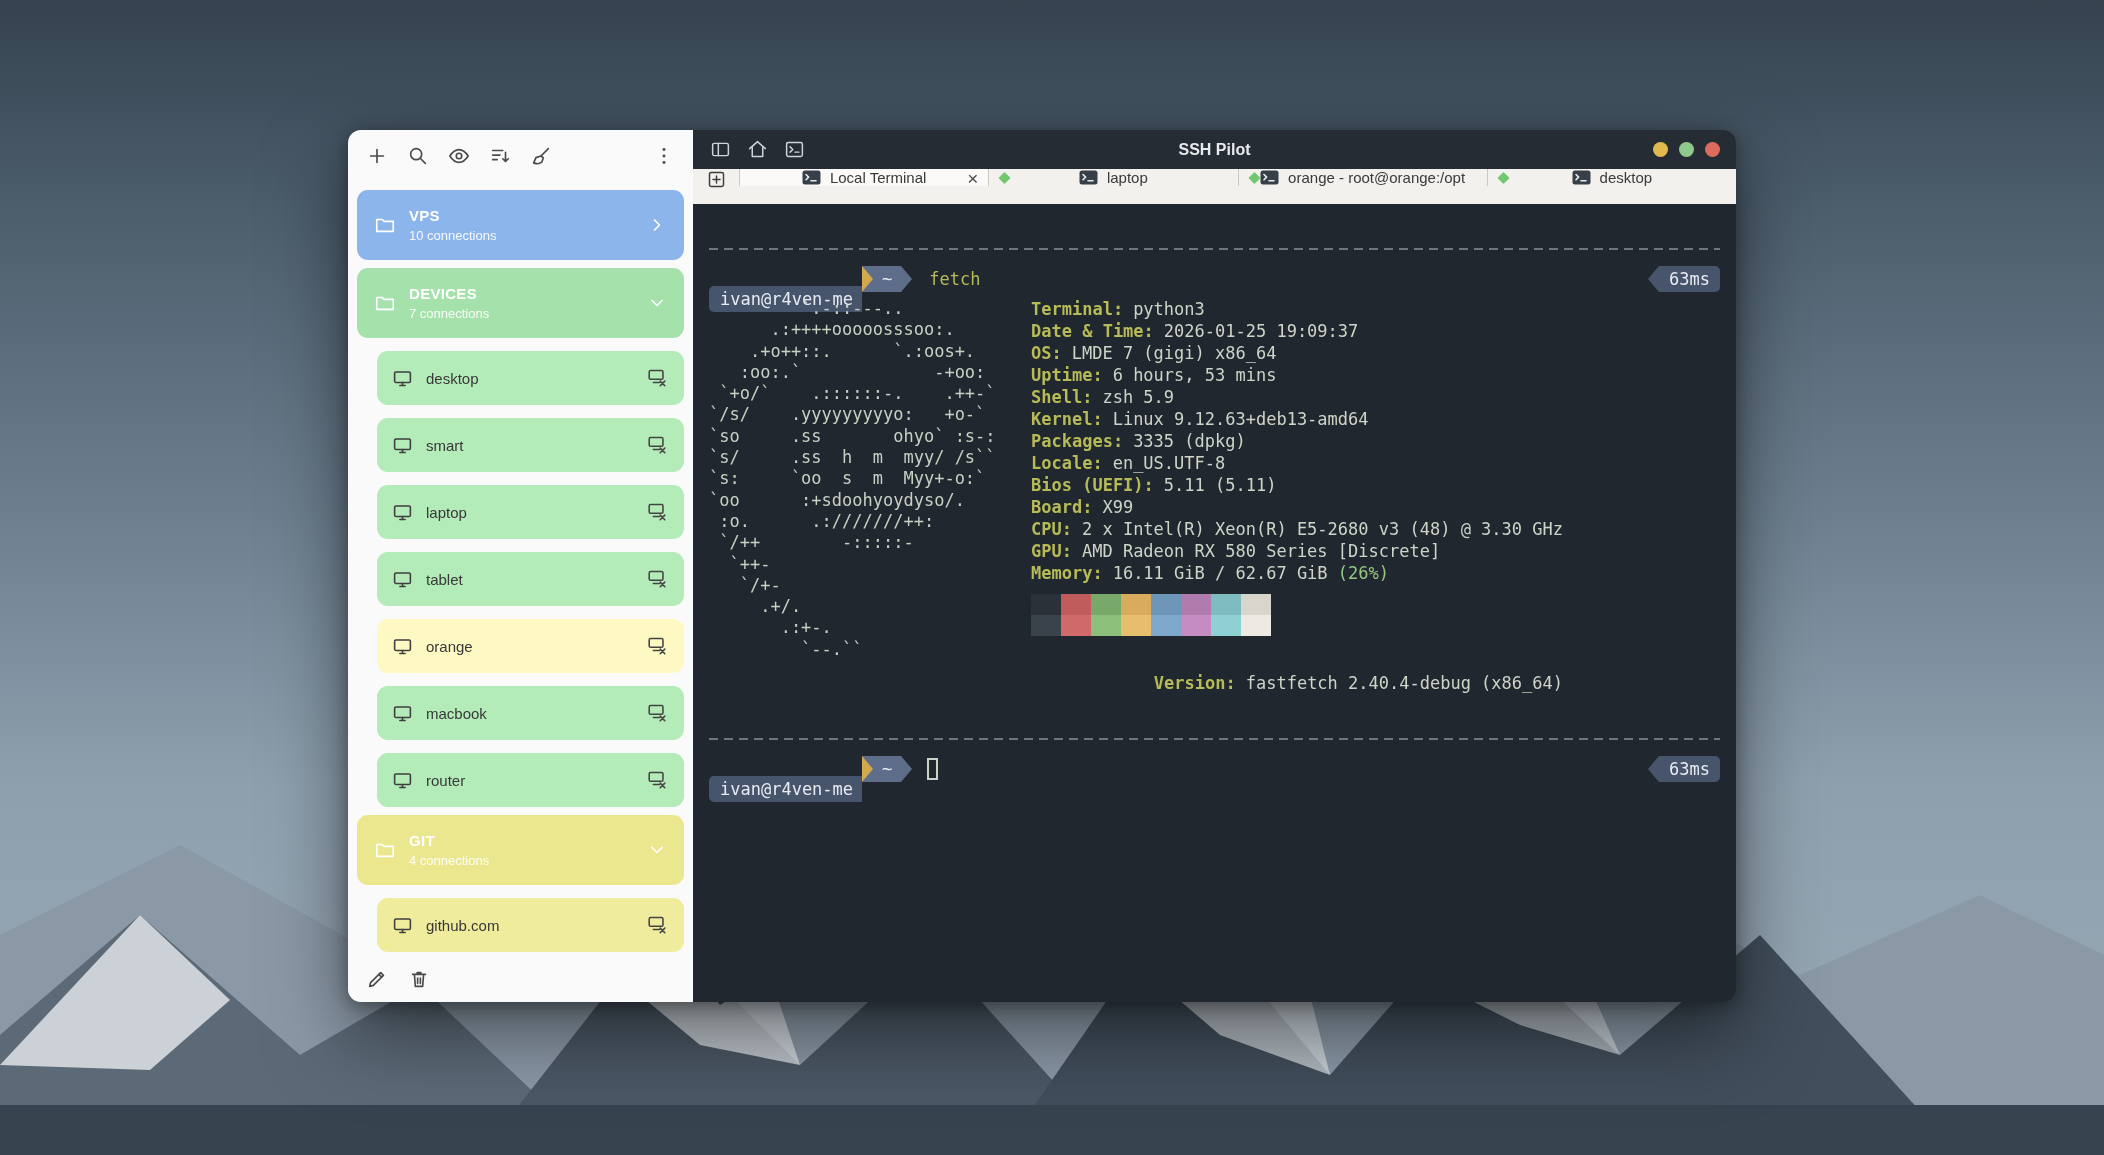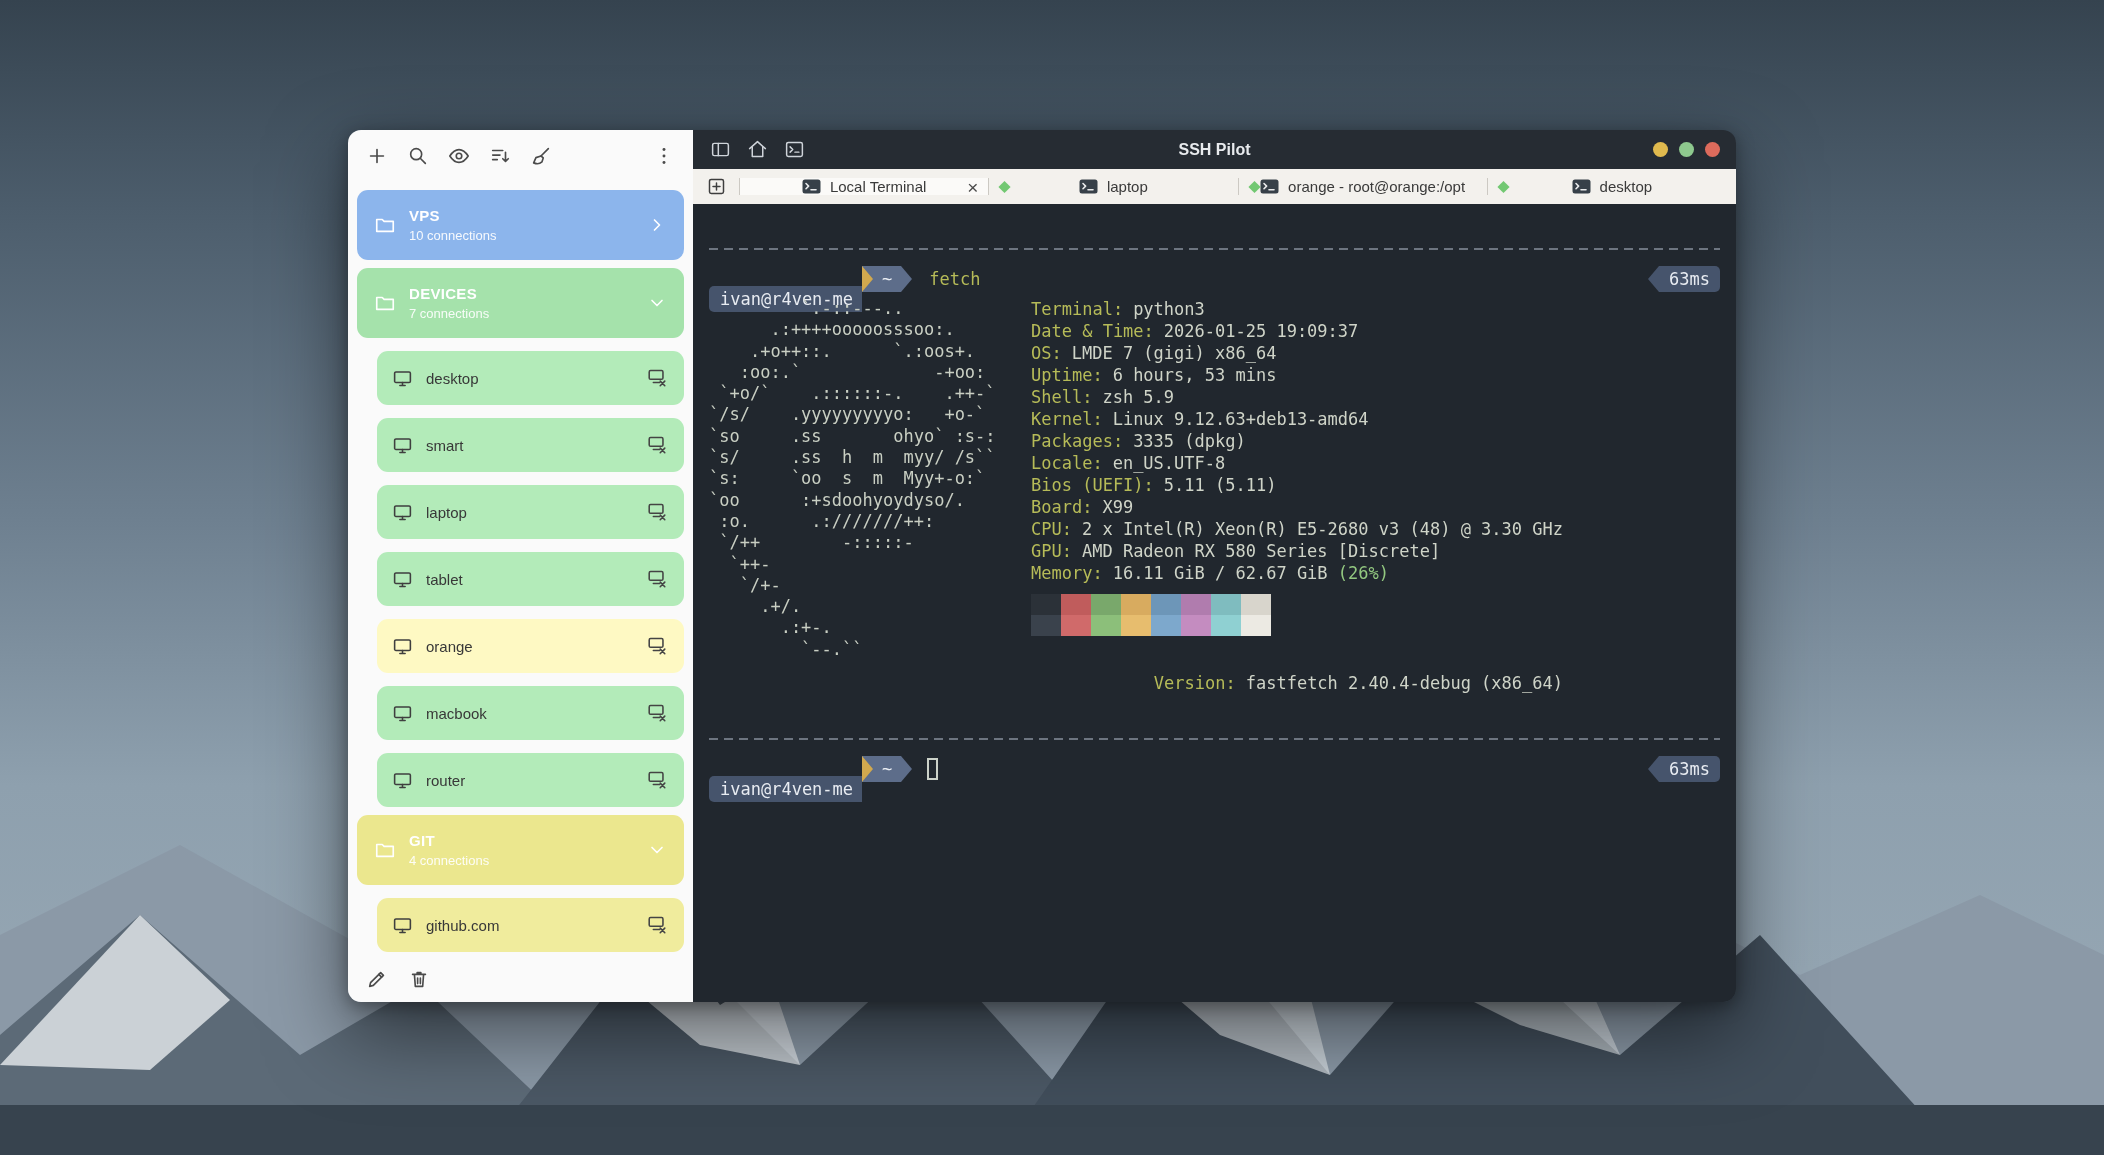--- a/index.html
+++ b/index.html
@@ -56,21 +56,21 @@
   .tb-left { display:flex; align-items:center; gap:11px; padding-left:14px; }
   .tb-btn { background:none; border:none; cursor:pointer; width:26px; height:26px; display:flex; align-items:center; justify-content:center; }
   .tb-btn svg { width:21px; height:21px; stroke:#cfd4da; fill:none; stroke-width:1.7; stroke-linecap:round; stroke-linejoin:round; }
   .tb-title { position:absolute; left:0; right:0; text-align:center; color:#e8ebee; font-size:16px; font-weight:bold; pointer-events:none; }
   .tb-controls { margin-left:auto; display:flex; align-items:center; gap:11px; padding-right:16px; }
   .dot { width:15px; height:15px; border-radius:50%; border:none; cursor:pointer; }
   .dot-min { background:#e0ba4e; }
   .dot-max { background:#8ec98e; }
   .dot-close { background:#dd6b5c; }
 
-  .tabbar { height:35px; background:#f3f1ed; display:flex; align-items:center; flex:0 0 auto; }
+  .tabbar { height:35px; background:#f3f1ed; display:flex; align-items:flex-start; flex:0 0 auto; }
   .newtab-btn { width:46px; background:none; border:none; cursor:pointer; display:flex; align-items:center; justify-content:center; }
   .newtab-btn svg { width:21px; height:21px; stroke:#3e3e3e; fill:none; stroke-width:1.7; stroke-linecap:round; stroke-linejoin:round; }
   .tab { flex:1; min-width:0; position:relative; display:flex; align-items:center; justify-content:center; gap:9px; border-left:1px solid #ccc9c3; cursor:pointer; background:#f3f1ed; }
   .tab.active { background:#fbfaf8; }
   .tab-status { position:absolute; left:8px; top:50%; transform:translateY(-50%); width:15px; height:15px; }
   .tab-term-ic { width:19px; height:15px; flex:0 0 auto; }
   .tab-label { font-size:15px; color:#3a3a3a; white-space:nowrap; overflow:hidden; text-overflow:ellipsis; max-width:190px; }
   .tab-close { position:absolute; right:10px; top:50%; transform:translateY(-50%); background:none; border:none; cursor:pointer; font-size:19px; line-height:1; color:#4c4c4c; }
 
   
@@ -93,21 +93,21 @@
   .cmd { margin-left:17px; color:var(--label-color,#b6bb58); }
   .cursor-block { width:11px; height:22px; border:2px solid #ccd2c9; margin-left:15px; }
   .ms-chip { margin-left:auto; display:flex; align-items:center;justify-content:flex-end; }
   .ms-arrow { width:0; height:0; border-top:13px solid transparent; border-bottom:13px solid transparent; border-right:11px solid var(--chip-bg,#46546c); }
   .ms-text { background:var(--chip-bg,#46546c); color:#e8ecf2; height:26px; display:flex; align-items:center; padding:0 10px; border-radius:0 5px 5px 0; }
 
   .fetch { display:flex; margin-top:6px; }
   .art { font-family:"DejaVu Sans Mono", monospace; font-size:17px; line-height:21.3px; color:var(--art-color,#c9cfc3); width:322px; flex:0 0 auto; white-space:pre; }
   .finfo { line-height:22px; min-width:0; }
   .info-line { white-space:pre; }
-  .fl { color:var(--label-color,#b6bb58); font-weight:normal; margin-right:10px; }
+  .fl { color:var(--label-color,#b6bb58); font-weight:bold; margin-right:10px; }
   .fv { color:#cfd4c8; }
   .fs { color:var(--percent-color,#93c880); }
   .palette { margin-top:10px; }
   .pal-row { display:flex; height:21px; }
   .pal-cell { width:30px; height:21px; display:inline-block; }
   .version-line { margin-top:14px; }
 </style>
 </head>
 <body style="--terminal-bg: #21272e; --terminal-fg: #ccd1c6; --label-color: #b6bb58; --art-color: #c9cfc3; --chip-bg: #46546c; --chip2-bg: #5d6d8a; --arrow-gold: #d2a94e; --percent-color: #93c880;">
 

